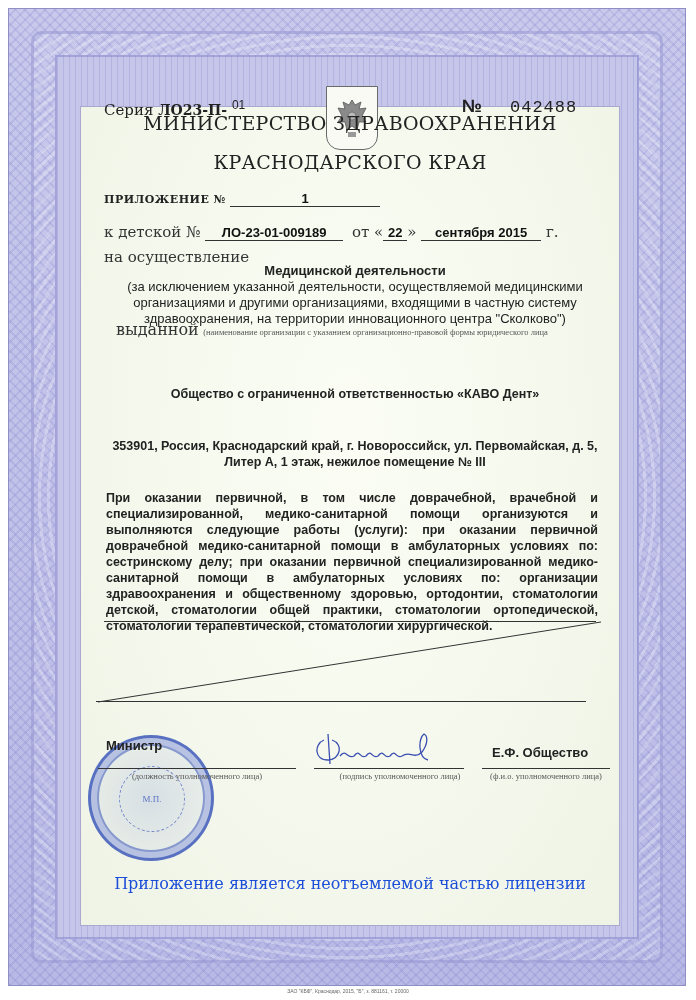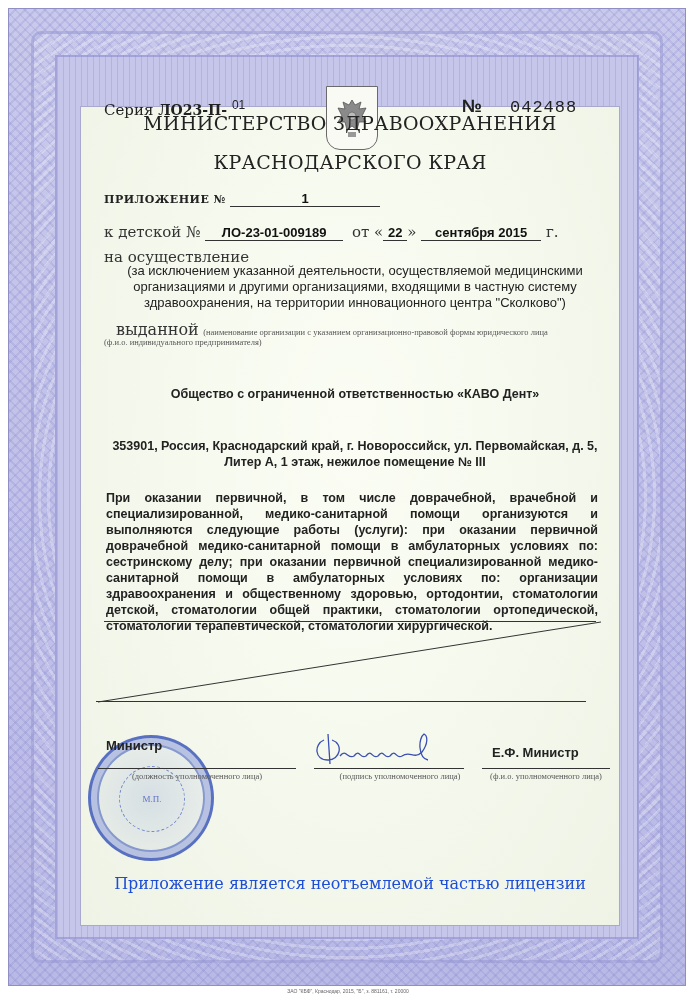--- a/index.html
+++ b/index.html
@@ -109,29 +109,29 @@
   <span>к детской №</span>
   <span class="line-fill" style="width:138px; text-align:center;">ЛО-23-01-009189</span>
   <span style="margin-left:4px;">от «</span><span class="line-fill" style="width:24px;">22</span><span>»</span>
   <span class="line-fill" style="width:120px;">сентября 2015</span>
   <span>г.</span>
 </div>
 
 <div class="abs row-text serif" style="left:104px; top:248px;">на осуществление</div>
 
 <div class="abs center-block" style="top:263px;">
+  <div style="font-weight:bold;">Медицинской деятельности</div>
   <div>(за исключением указанной деятельности, осуществляемой медицинскими</div>
   <div>организациями и другими организациями, входящими в частную систему</div>
   <div>здравоохранения, на территории инновационного центра "Сколково")</div>
 </div>
 
 <div class="abs" style="left:104px; top:320px; width:500px;">
   <span class="serif" style="font-size:16px; color:#333;margin-left:12px;">выданной</span>
   <span class="small-serif">(наименование организации с указанием организационно-правовой формы юридического лица</span>
-  <div class="small-serif" style="margin-top:-2px;">(ф.и.о. индивидуального предпринимателя)</div>
 </div>
 
 <div class="abs center-block" style="top:386px; font-weight:bold; font-size:12.5px;">Общество с ограниченной ответственностью «КАВО Дент»</div>
 
 <div class="abs center-block" style="top:438px; font-weight:bold; font-size:12.5px;">
   <div>353901, Россия, Краснодарский край, г. Новороссийск, ул. Первомайская, д. 5,</div>
   <div>Литер А, 1 этаж, нежилое помещение № III</div>
 </div>
 
 <div class="abs body-text">При оказании первичной, в том числе доврачебной, врачебной и специализированной, медико-санитарной помощи организуются и выполняются следующие работы (услуги): при оказании первичной доврачебной медико-санитарной помощи в амбулаторных условиях по: сестринскому делу; при оказании первичной специализированной медико-санитарной помощи в амбулаторных условиях по: организации здравоохранения и общественному здоровью, ортодонтии, стоматологии детской, стоматологии общей практики, стоматологии ортопедической, стоматологии терапевтической, стоматологии хирургической.</div>
@@ -149,19 +149,19 @@
 <div class="abs" style="left:106px; top:738px; font-size:13px; font-weight:bold; color:#222;">Министр</div>
 <div class="hline" style="left:98px; top:768px; width:198px;"></div>
 <div class="sig-caption" style="left:98px; top:771px; width:198px;">(должность уполномоченного лица)</div>
 
 <svg class="abs" style="left:310px; top:730px;" width="140" height="40">
   <path d="M14 10 C4 14 4 30 18 30 C30 30 34 14 22 10 M18 4 L20 34 M30 26 C36 18 38 30 44 26 C50 18 50 30 56 26 C62 18 62 30 68 26 C74 18 74 30 80 26 C86 18 86 30 92 26 C100 20 104 30 112 22 C118 14 118 6 114 4 C108 8 108 28 118 30" fill="none" stroke="#3a4fb0" stroke-width="1.3"></path>
 </svg>
 <div class="hline" style="left:314px; top:768px; width:150px;"></div>
 <div class="sig-caption" style="left:325px; top:771px; width:150px;">(подпись уполномоченного лица)</div>
 
-<div class="abs" style="left:492px; top:745px; font-size:13px; font-weight:bold; color:#222;">Е.Ф. Министр</div>
+<div class="abs" style="left:492px; top:745px; font-size:13px; font-weight:bold; color:#222;">Е.Ф. Общество</div>
 <div class="hline" style="left:482px; top:768px; width:128px;"></div>
 <div class="sig-caption" style="left:482px; top:771px; width:128px;">(ф.и.о. уполномоченного лица)</div>
 
 <div class="abs serif" style="left:80px; width:540px; top:874px; text-align:center; font-size:16px; color:#1d4ed8;">Приложение является неотъемлемой частью лицензии</div>
 
 <div class="abs footer-note">ЗАО "КБФ", Краснодар, 2015, "Б", з. 881161, т. 20000</div>
 
 </body></html>

